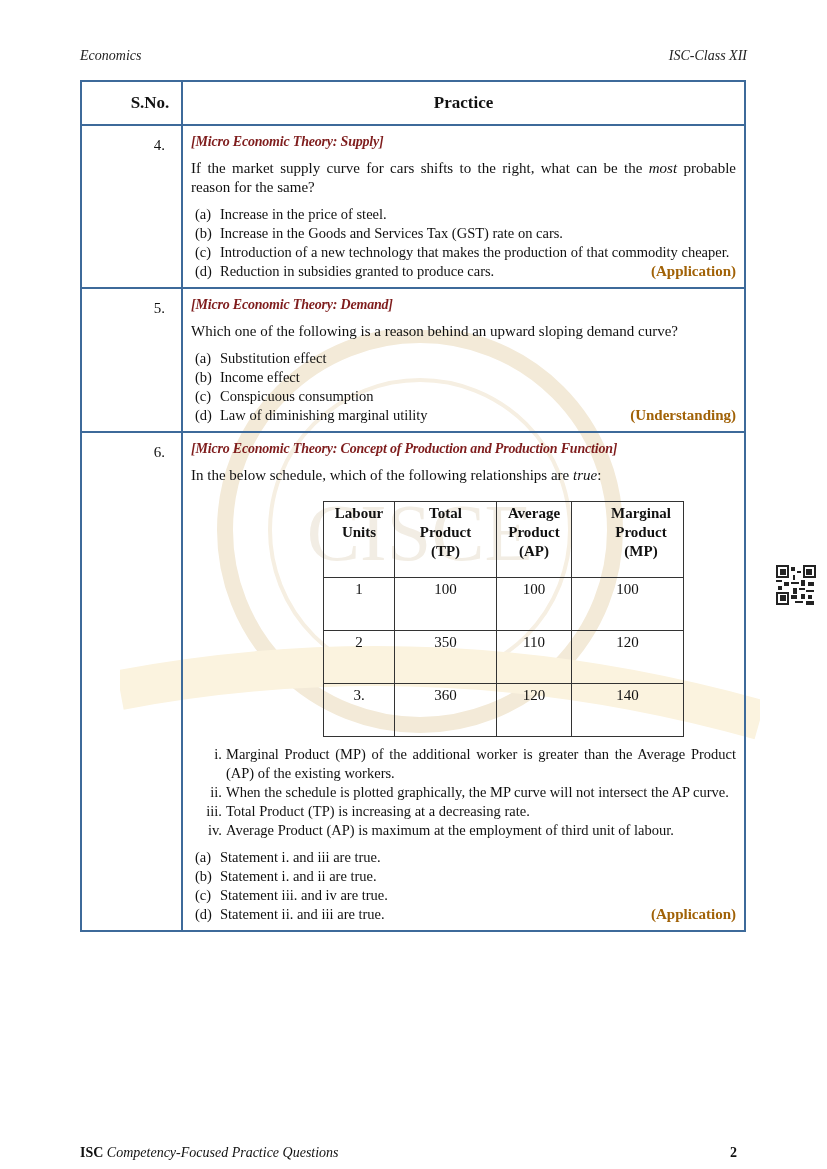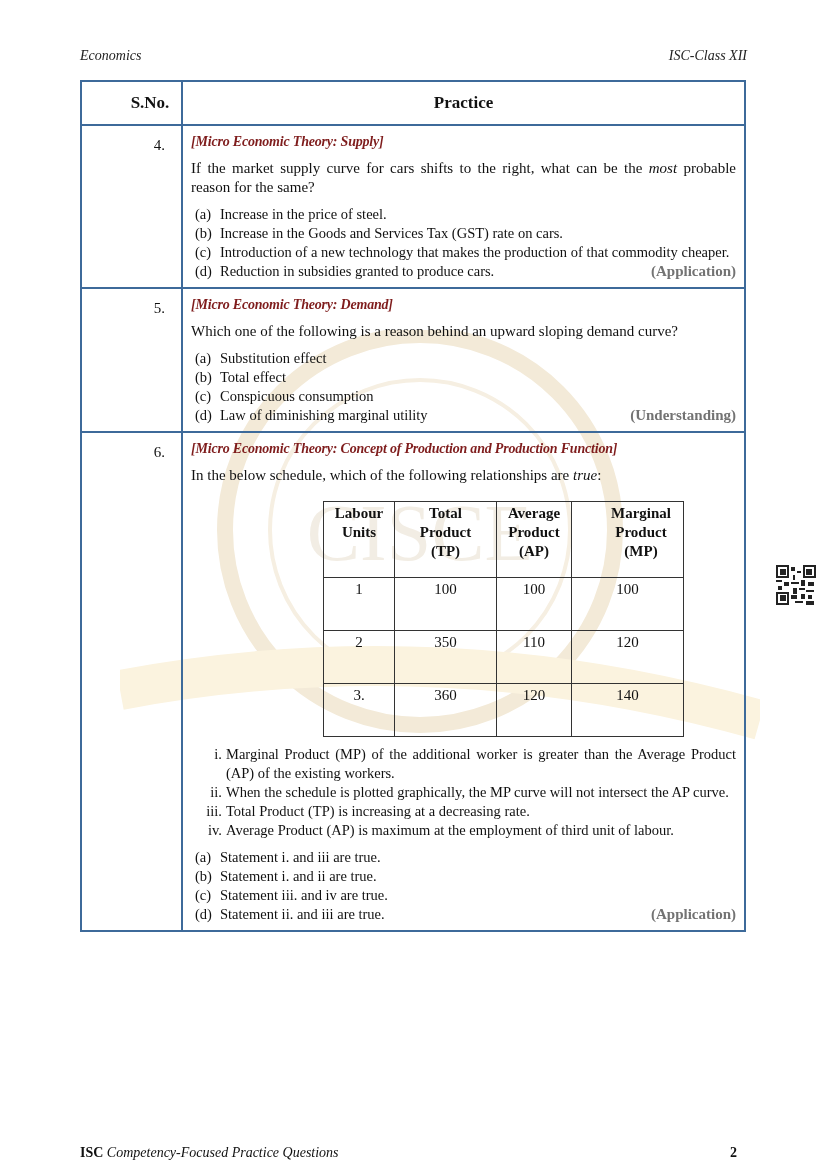--- a/index.html
+++ b/index.html
@@ -14,21 +14,21 @@
     .qtable th { height: 40px; font-weight: bold; font-size: 17px; vertical-align: middle; }
     .sno-col { width: 60px; padding-left: 38px; }
     .sno { text-align: right; padding: 11px 16px 0 0; font-size: 15px; }
     .qcell { padding: 8px 8px 6px 8px; }
     .topic { color: #7f1d1d; font-weight: bold; font-style: italic; font-size: 14px; margin-bottom: 9px; letter-spacing: -0.2px; }
     .stem { font-size: 15px; line-height: 19px; text-align: justify; margin-bottom: 8px; }
     .options { font-size: 14.5px; line-height: 19px; }
     .opt { display: flex; position: relative; padding-left: 4px; }
     .opt .lbl { width: 25px; flex-shrink: 0; }
     .opt .txt { flex: 1; text-align: justify; padding-right: 0; }
-    .level { position: absolute; right: 0; bottom: 0; color: #737373; font-weight: bold; font-size: 15px; }
+    .level { position: absolute; right: 0; bottom: 0; color: #a16207; font-weight: bold; font-size: 15px; }
     .sched { margin: 16px auto 8px 132px; border-collapse: collapse; border: 1.5px solid #333; font-size: 15px; }
     .sched th, .sched td { border: 1.5px solid #333; text-align: center; }
     .sched th { font-weight: bold; height: 72px; vertical-align: top; padding-top: 2px; line-height: 19px; font-size: 15px; }
     .sched td { height: 48px; vertical-align: top; padding-top: 3px; }
     .sched .c1 { width: 68px; } .sched .c2 { width: 99px; } .sched .c3 { width: 72px; } .sched .c4 { width: 82px; padding-left: 28px; }
     .stmts { font-size: 14.5px; line-height: 19px; margin-bottom: 8px; }
     .stmt { display: flex; }
     .stmt .lbl { width: 31px; text-align: right; padding-right: 4px; flex-shrink: 0; }
     .stmt .txt { flex: 1; text-align: justify; }
     .page-footer { position: absolute; top: 1145px; left: 80px; right: 80px; font-size: 14px; }
@@ -91,21 +91,21 @@
     <td class="qcell">
       <div class="topic">[Micro Economic Theory: Demand]</div>
       <div class="stem">Which one of the following is a reason behind an upward sloping demand curve?</div>
       <div class="options">
         <div class="opt">
               <span class="lbl">(a)</span>
               <span class="txt">Substitution effect</span>
             </div>
         <div class="opt">
               <span class="lbl">(b)</span>
-              <span class="txt">Total effect</span>
+              <span class="txt">Income effect</span>
             </div>
         <div class="opt">
               <span class="lbl">(c)</span>
               <span class="txt">Conspicuous consumption</span>
             </div>
         <div class="opt">
               <span class="lbl">(d)</span>
               <span class="txt">Law of diminishing marginal utility</span>
               <span class="level">(Understanding)</span>
             </div>

